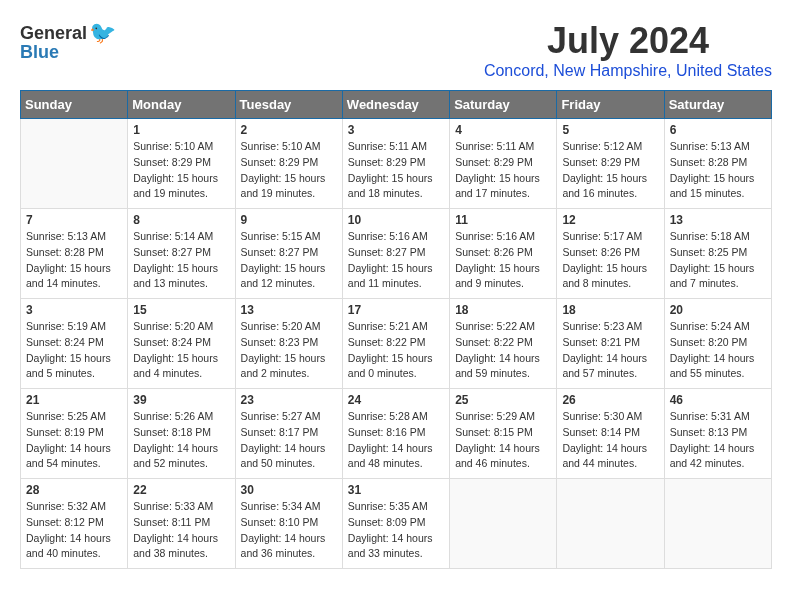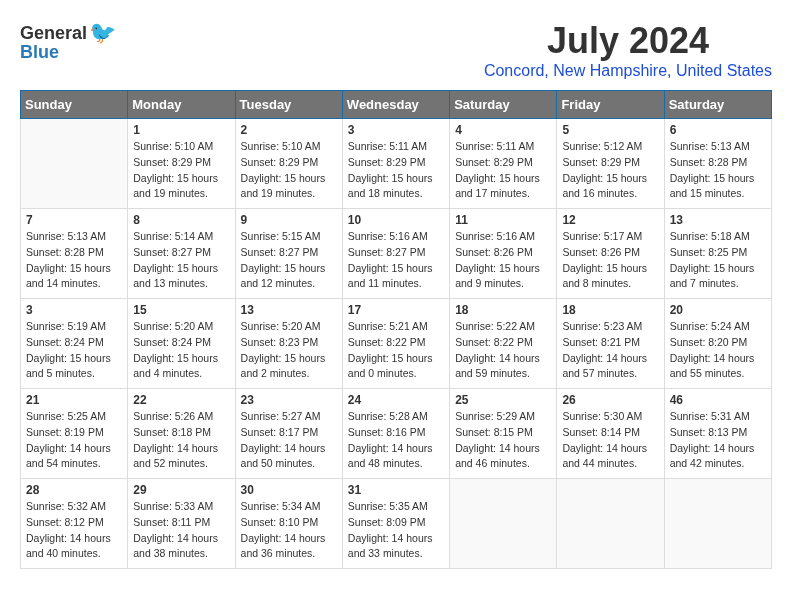--- a/index.html
+++ b/index.html
@@ -199,21 +199,21 @@
           <span class="day-num">20</span>
           <div class="day-info">Sunrise: 5:24 AM<br>Sunset: 8:20 PM<br>Daylight: 14 hours<br>and 55 minutes.</div>
         </td>
       </tr>
       <tr>
         <td>
           <span class="day-num">21</span>
           <div class="day-info">Sunrise: 5:25 AM<br>Sunset: 8:19 PM<br>Daylight: 14 hours<br>and 54 minutes.</div>
         </td>
         <td>
-          <span class="day-num">22</span>
+          <span class="day-num">39</span>
           <div class="day-info">Sunrise: 5:26 AM<br>Sunset: 8:18 PM<br>Daylight: 14 hours<br>and 52 minutes.</div>
         </td>
         <td>
           <span class="day-num">23</span>
           <div class="day-info">Sunrise: 5:27 AM<br>Sunset: 8:17 PM<br>Daylight: 14 hours<br>and 50 minutes.</div>
         </td>
         <td>
           <span class="day-num">24</span>
           <div class="day-info">Sunrise: 5:28 AM<br>Sunset: 8:16 PM<br>Daylight: 14 hours<br>and 48 minutes.</div>
         </td>
@@ -229,21 +229,21 @@
           <span class="day-num">46</span>
           <div class="day-info">Sunrise: 5:31 AM<br>Sunset: 8:13 PM<br>Daylight: 14 hours<br>and 42 minutes.</div>
         </td>
       </tr>
       <tr>
         <td>
           <span class="day-num">28</span>
           <div class="day-info">Sunrise: 5:32 AM<br>Sunset: 8:12 PM<br>Daylight: 14 hours<br>and 40 minutes.</div>
         </td>
         <td>
-          <span class="day-num">29</span>
+          <span class="day-num">22</span>
           <div class="day-info">Sunrise: 5:33 AM<br>Sunset: 8:11 PM<br>Daylight: 14 hours<br>and 38 minutes.</div>
         </td>
         <td>
           <span class="day-num">30</span>
           <div class="day-info">Sunrise: 5:34 AM<br>Sunset: 8:10 PM<br>Daylight: 14 hours<br>and 36 minutes.</div>
         </td>
         <td>
           <span class="day-num">31</span>
           <div class="day-info">Sunrise: 5:35 AM<br>Sunset: 8:09 PM<br>Daylight: 14 hours<br>and 33 minutes.</div>
         </td>

